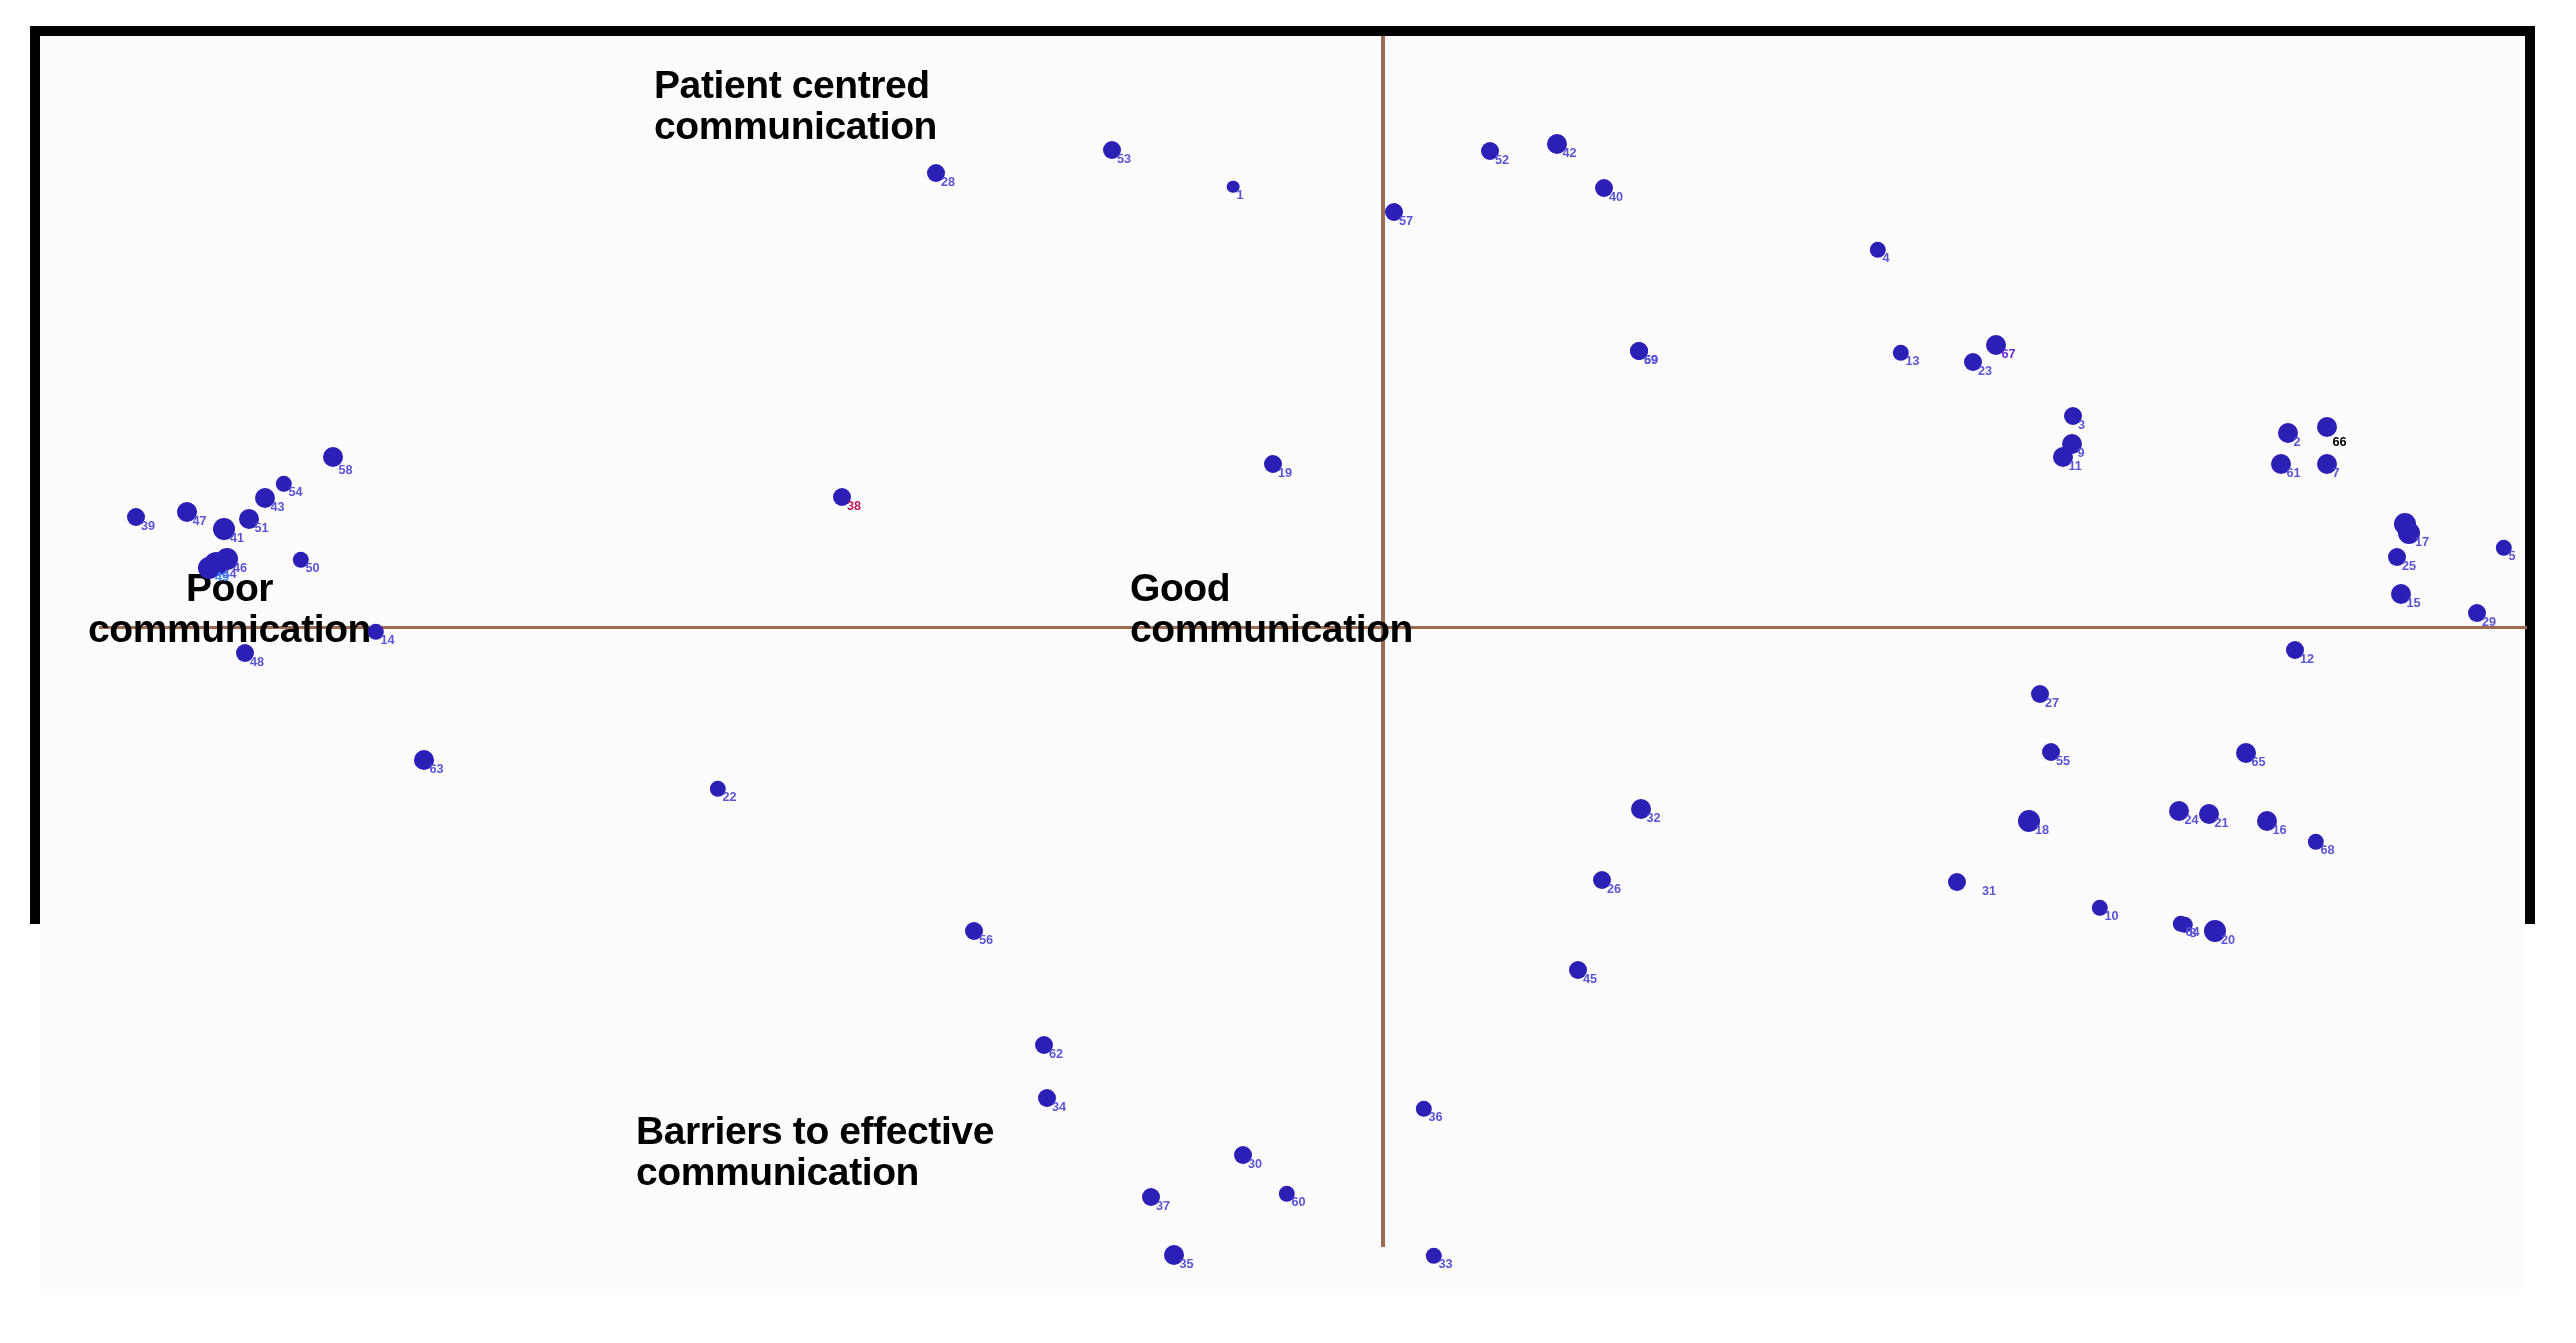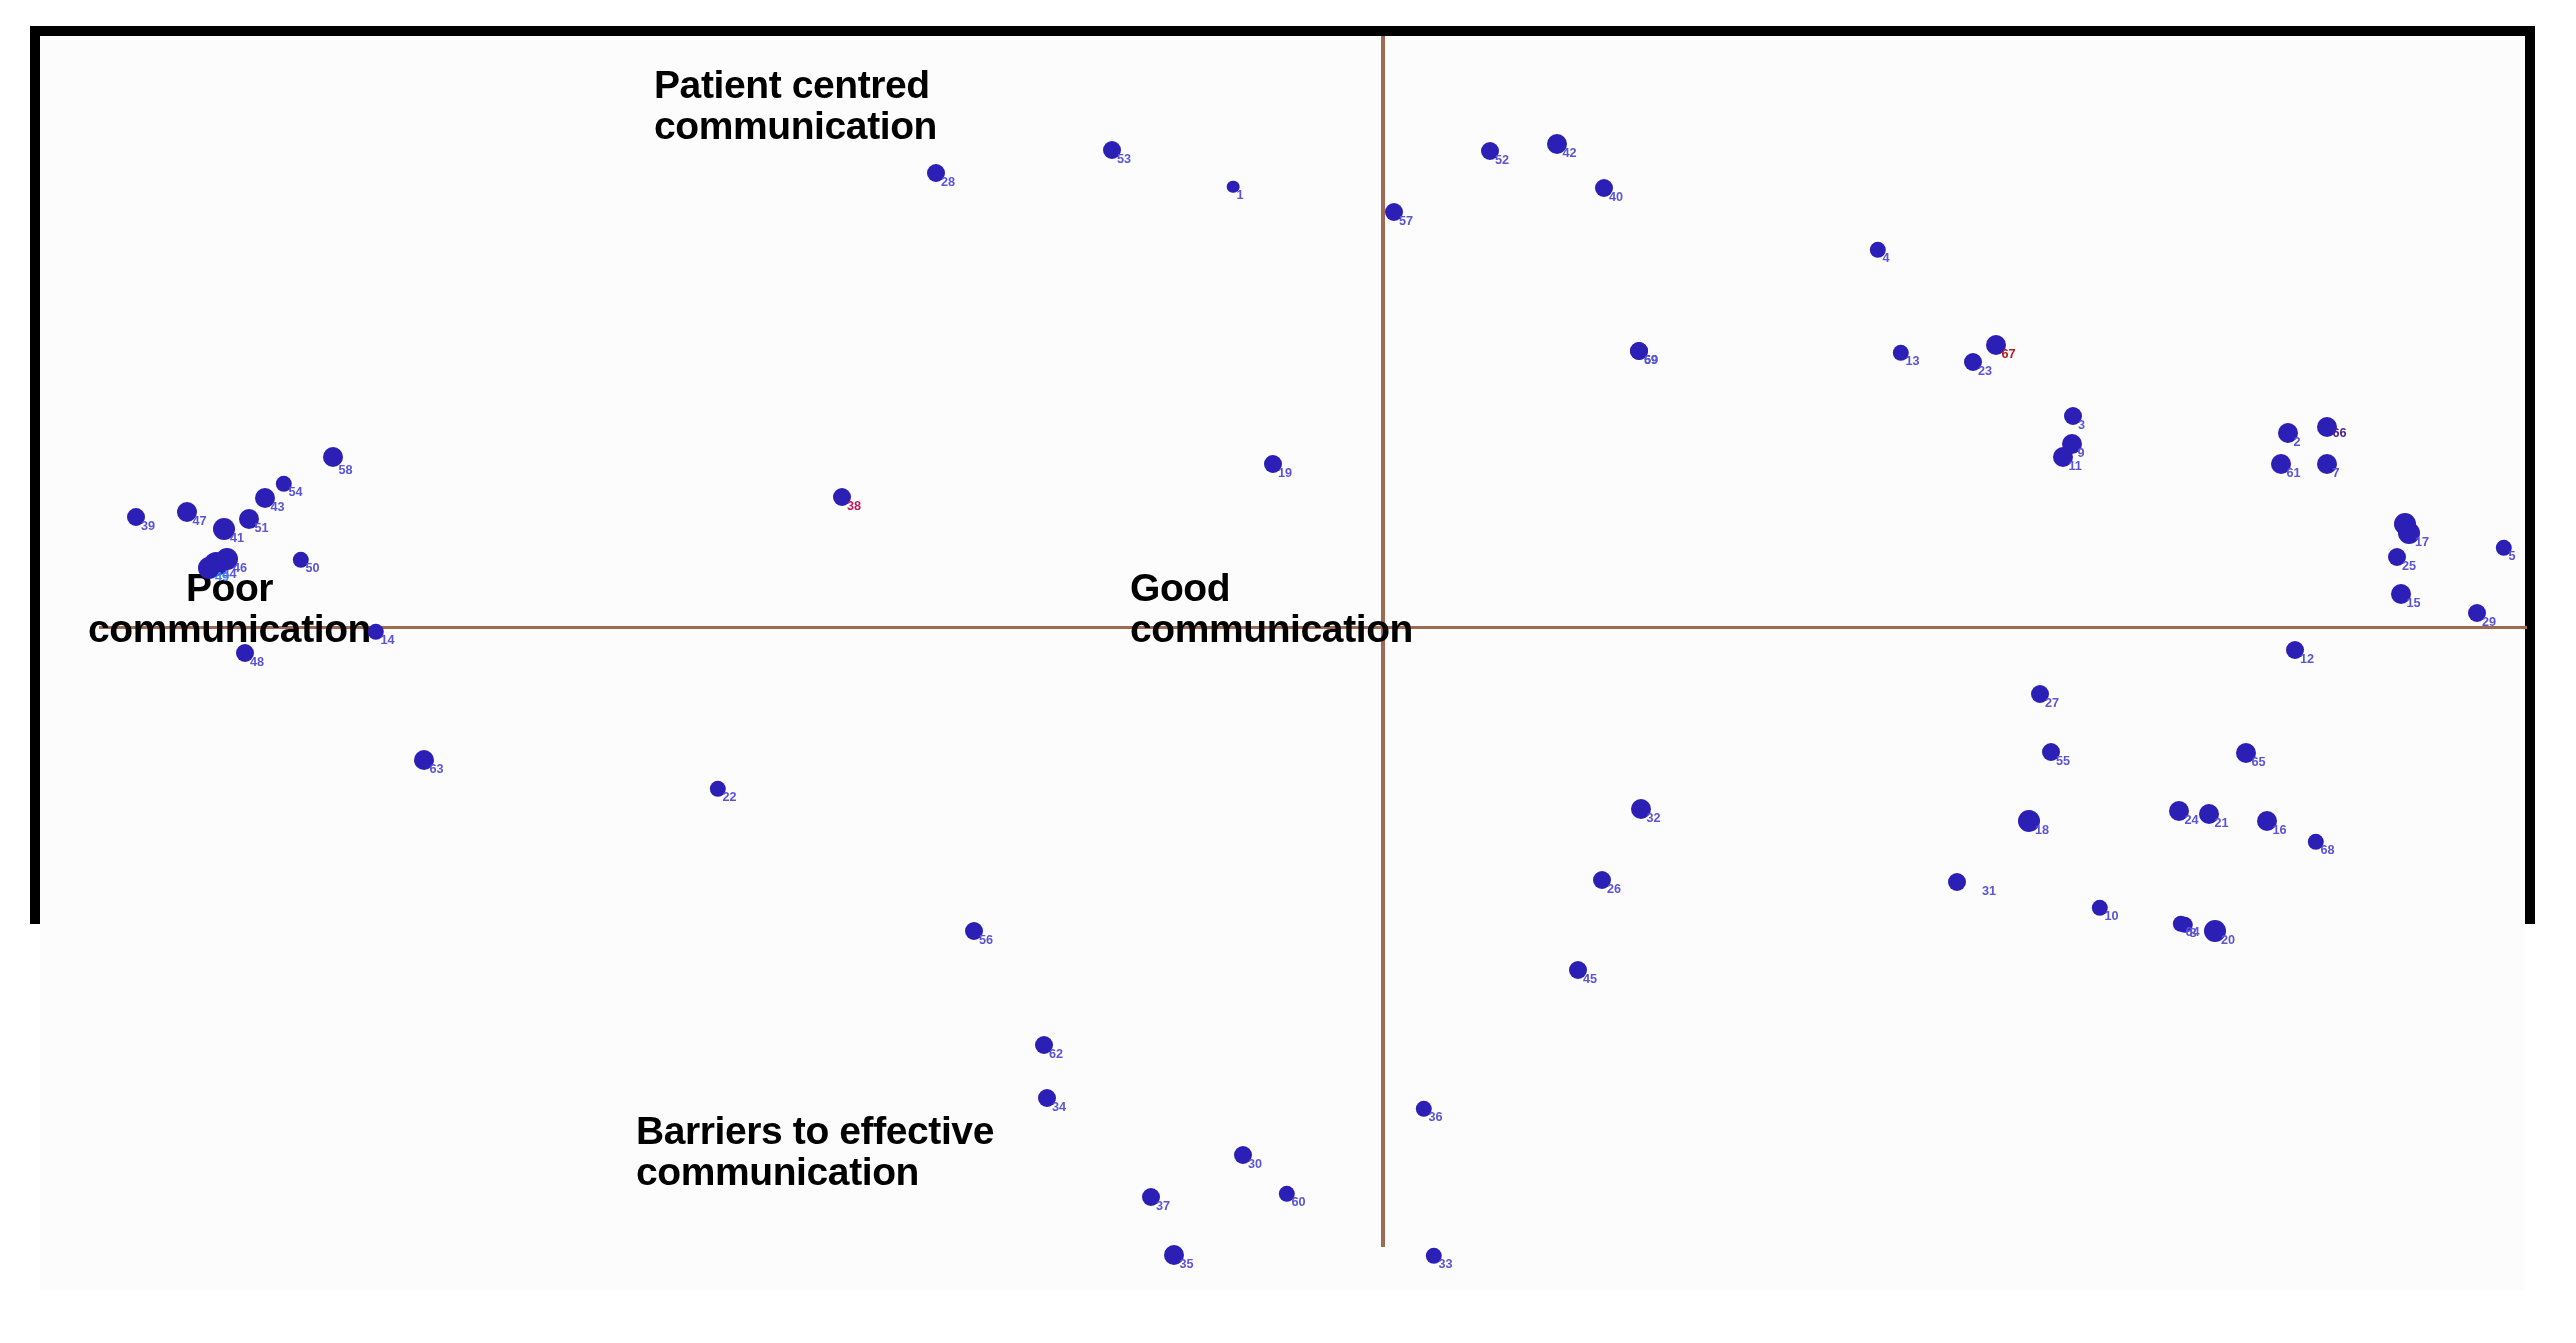--- a/index.html
+++ b/index.html
@@ -358,25 +358,25 @@
           <div class="pt" style="left: 2141px; top: 888px;">
             <div class="dot" style="width: 16.4px; height: 16.4px; background: rgb(43, 31, 181);"></div>
             <div class="lbl" style="color: rgb(91, 85, 214); left: 4.5px; top: 2.9px;">64</div>
           </div>
           <div class="pt" style="left: 2206px; top: 717px;">
             <div class="dot" style="width: 20px; height: 20px; background: rgb(43, 31, 181);"></div>
             <div class="lbl" style="color: rgb(91, 85, 214); left: 5.5px; top: 3.5px;">65</div>
           </div>
           <div class="pt" style="left: 2287px; top: 391px;">
             <div class="dot" style="width: 20px; height: 20px; background: rgb(43, 31, 181);"></div>
-            <div class="lbl" style="color: #4c1d95; left: 5.5px; top: 0;">66</div>
+            <div class="lbl" style="color: #000000; left: 5.5px; top: 9px;">66</div>
           </div>
           <div class="pt" style="left: 1956px; top: 309px;">
             <div class="dot" style="width: 20px; height: 20px; background: rgb(43, 31, 181);"></div>
-            <div class="lbl" style="color: #b91c1c; left: 5.5px; top: 3.5px;">67</div>
+            <div class="lbl" style="color: #6d28d9; left: 5.5px; top: 3.5px;">67</div>
           </div>
           <div class="pt" style="left: 2276px; top: 806px;">
             <div class="dot" style="width: 16.4px; height: 16.4px; background: rgb(43, 31, 181);"></div>
             <div class="lbl" style="color: rgb(91, 85, 214); left: 4.5px; top: 2.9px;">68</div>
           </div>
           <div class="pt" style="left: 1599px; top: 315px;">
             <div class="dot" style="width: 18px; height: 18px; background: rgb(43, 31, 181);"></div>
             <div class="lbl" style="color: rgb(91, 85, 214); left: 5px; top: 3.2px;">69</div>
           </div>
         </div>

